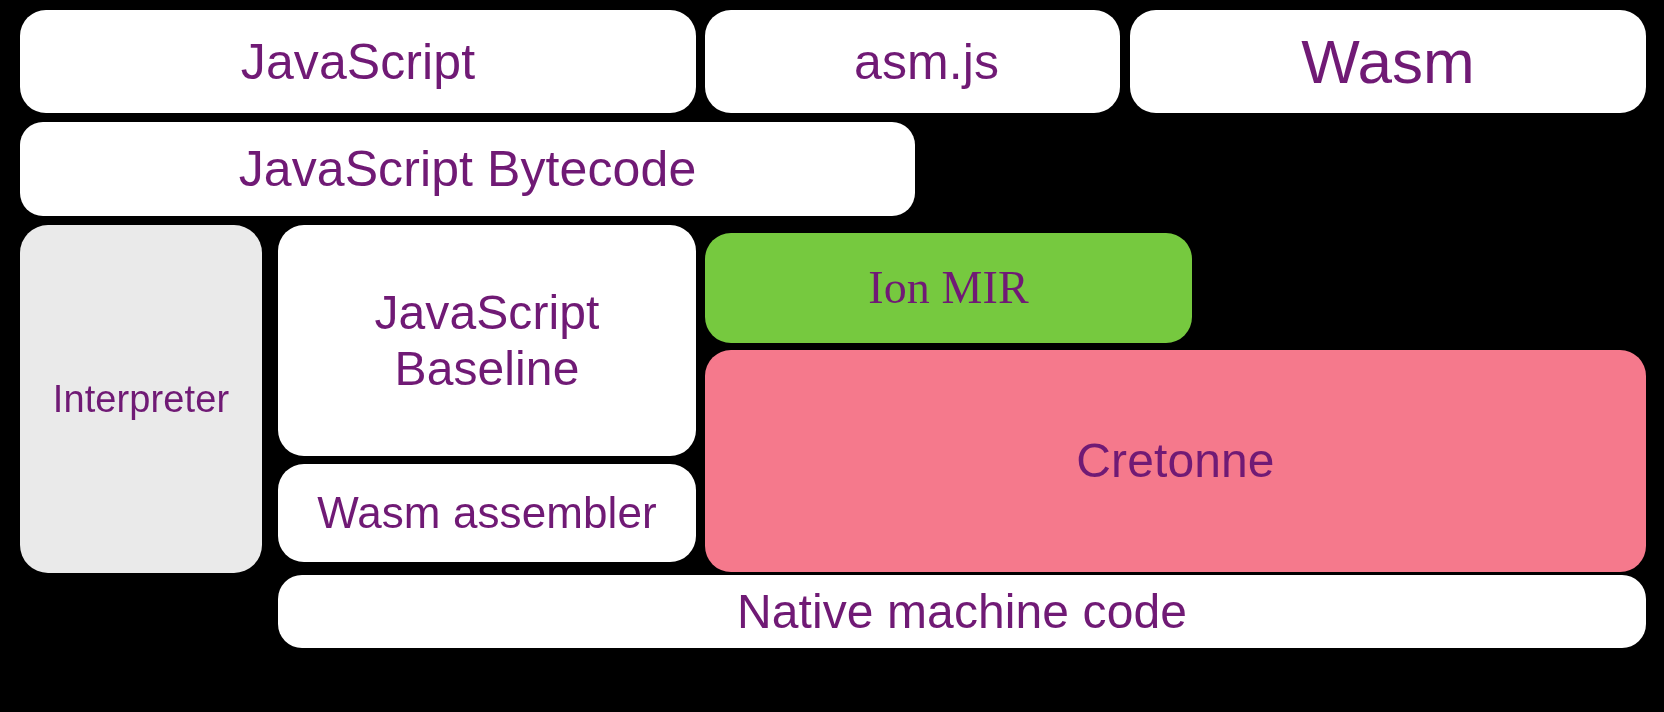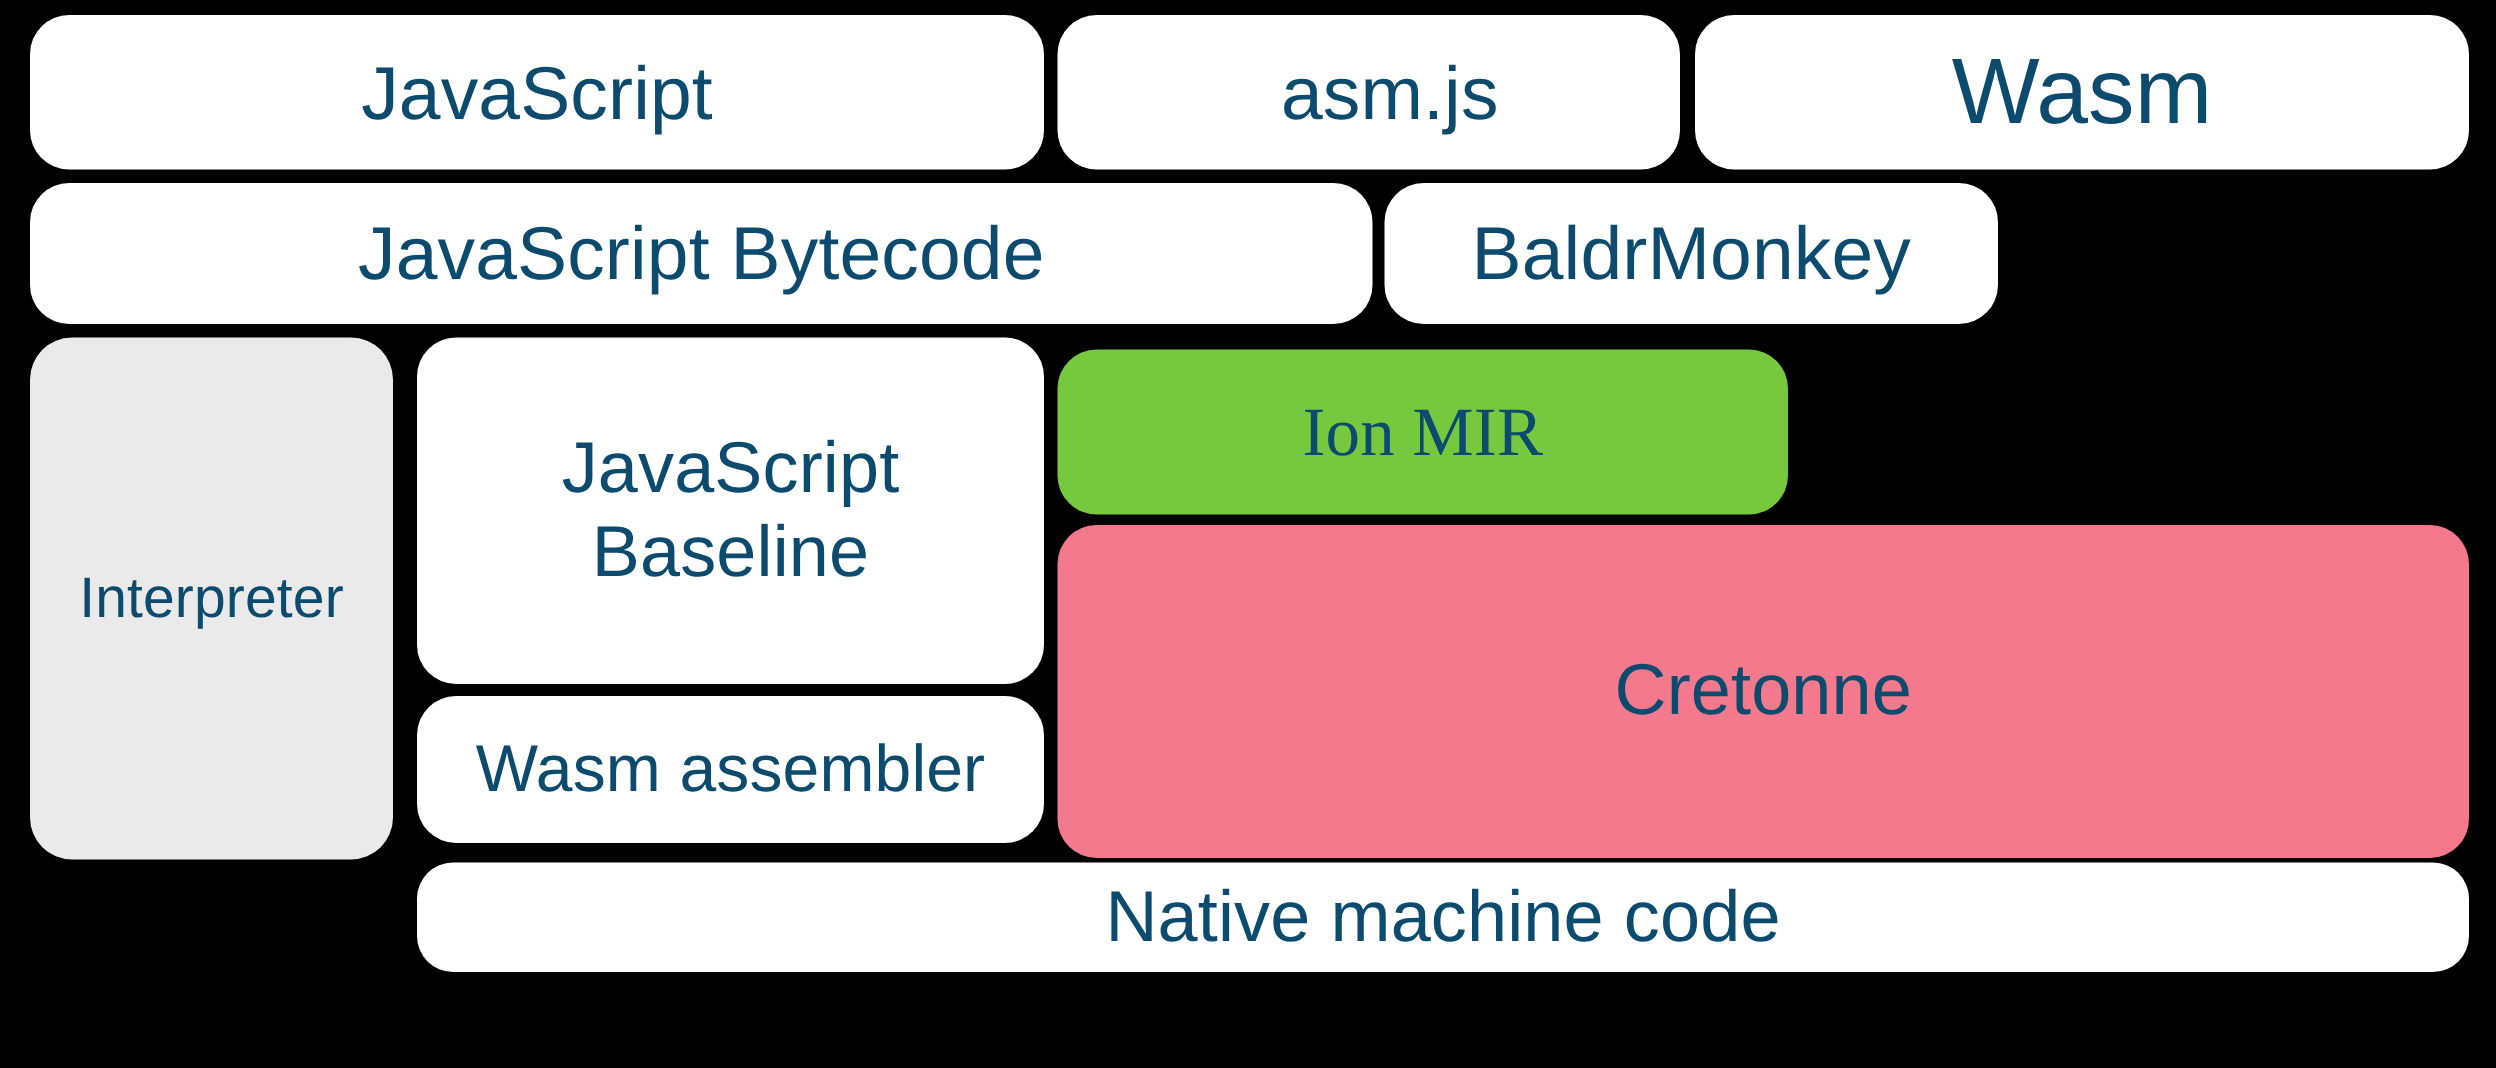--- a/index.html
+++ b/index.html
@@ -17,41 +17,41 @@
     background: #000000;
     overflow: hidden;
   }
   .node {
     position: absolute;
     box-sizing: border-box;
     display: flex;
     align-items: center;
     justify-content: center;
     text-align: center;
-    color: #0c4a6e;
+    color: #701a75;
     background: #ffffff;
     border-radius: 26px;
     line-height: 1.16;
     font-weight: 400;
     letter-spacing: 0.1px;
     -webkit-font-smoothing: antialiased;
   }
   .node .lbl {
     display: block;
     white-space: pre-line;
     padding: 0 8px;
   }
 
   
   #n-javascript      { left: 20px;   top: 10px;  width: 676px; height: 103px; font-size: 50px; }
   #n-asmjs           { left: 705px;  top: 10px;  width: 415px; height: 103px; font-size: 50px; }
   #n-wasm            { left: 1130px; top: 10px;  width: 516px; height: 103px; font-size: 62px; }
 
   
-  #n-jsbytecode      { left: 20px;   top: 122px; width: 895px; height: 94px;  font-size: 50px; }
+  #n-jsbytecode      { left: 20px;   top: 122px; width: 895px; height: 94px;  font-size: 50px; border-radius: 23px; }
   #n-baldrmonkey     { left: 923px;  top: 122px; width: 409px; height: 94px;  font-size: 50px; }
 
   
   #n-interpreter     { left: 20px;   top: 225px; width: 242px; height: 348px; font-size: 38px;
                        background: #eaeaea; border-radius: 28px; }
   #n-jsbaseline      { left: 278px;  top: 225px; width: 418px; height: 231px; font-size: 48px; }
   #n-macroassembler  { left: 278px;  top: 464px; width: 418px; height: 98px;  font-size: 44px; }
   #n-ionmir          { left: 705px;  top: 233px; width: 487px; height: 110px; font-size: 46px;
                        background: #76c council; font-family: Liberation Serif, serif; }
   #n-ionmir          { background: #76c93f; }
@@ -72,23 +72,20 @@
   <div class="node" id="n-asmjs" style="background: rgb(255, 255, 255); padding-left: 28px;">
     <span class="lbl">asm.js</span>
   </div>
   <div class="node" id="n-wasm" style="background: rgb(255, 255, 255);">
     <span class="lbl">Wasm</span>
   </div>
 
   <div class="node" id="n-jsbytecode" style="background: rgb(255, 255, 255);">
     <span class="lbl">JavaScript Bytecode</span>
   </div>
-  <div class="node" id="n-baldrmonkey" style="background: rgb(255, 255, 255);">
-    <span class="lbl">BaldrMonkey</span>
-  </div>
 
   <div class="node" id="n-interpreter" style="background: rgb(234, 234, 234);">
     <span class="lbl">Interpreter</span>
   </div>
   <div class="node" id="n-jsbaseline" style="background: rgb(255, 255, 255);">
     <span class="lbl">JavaScript
 Baseline</span>
   </div>
   <div class="node" id="n-macroassembler" style="background: rgb(255, 255, 255);">
     <span class="lbl">Wasm assembler</span>

